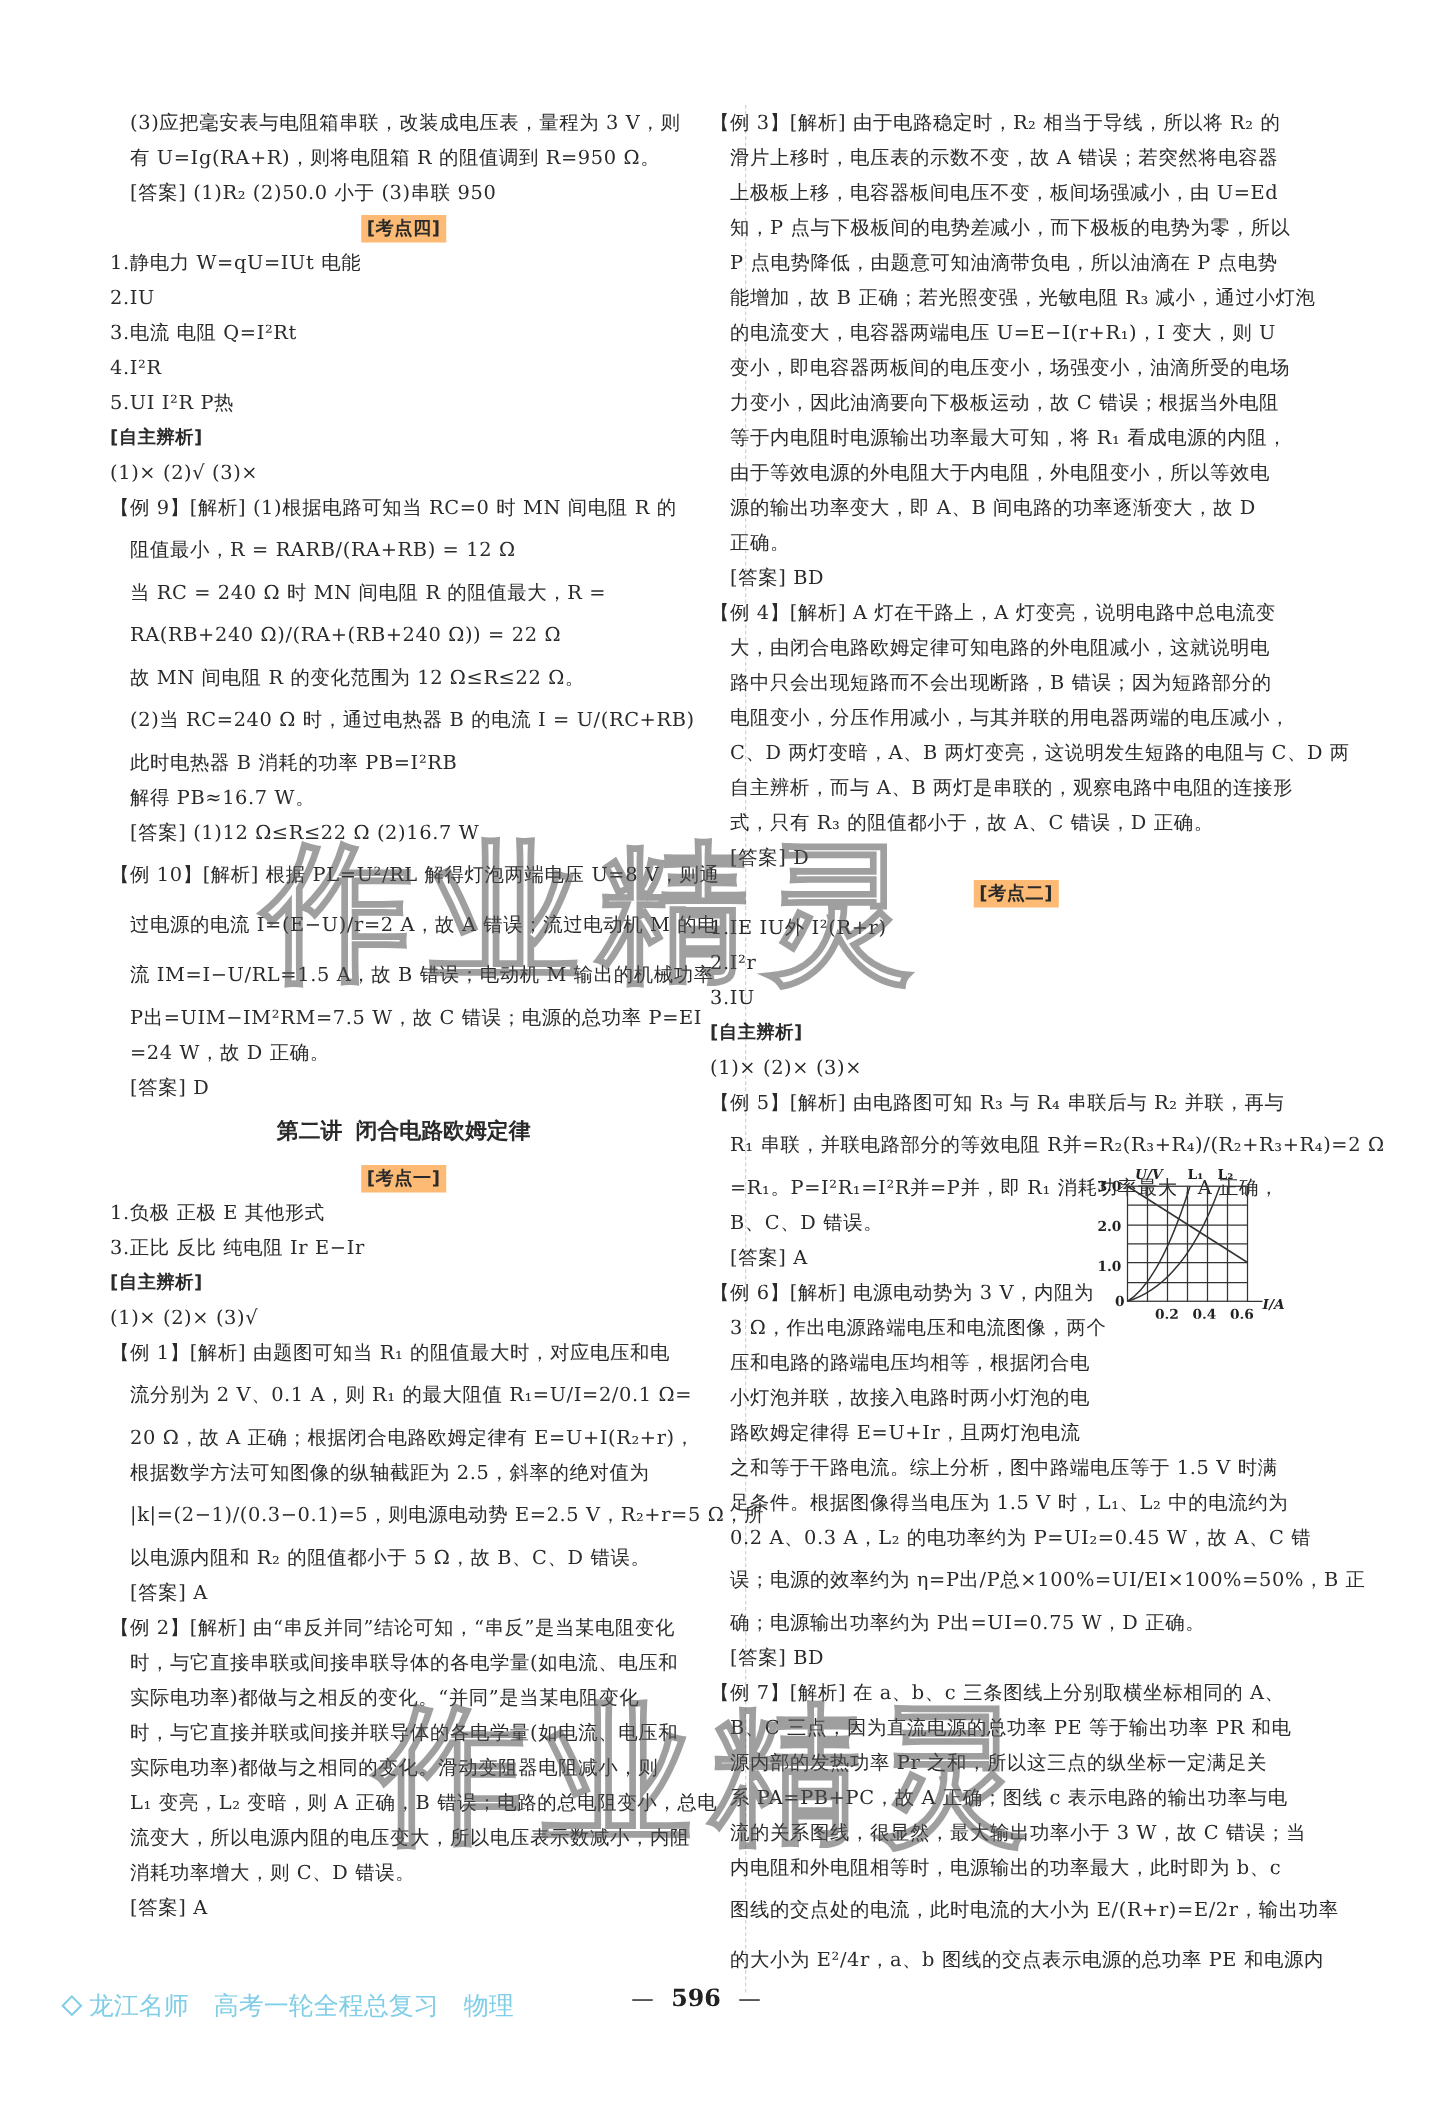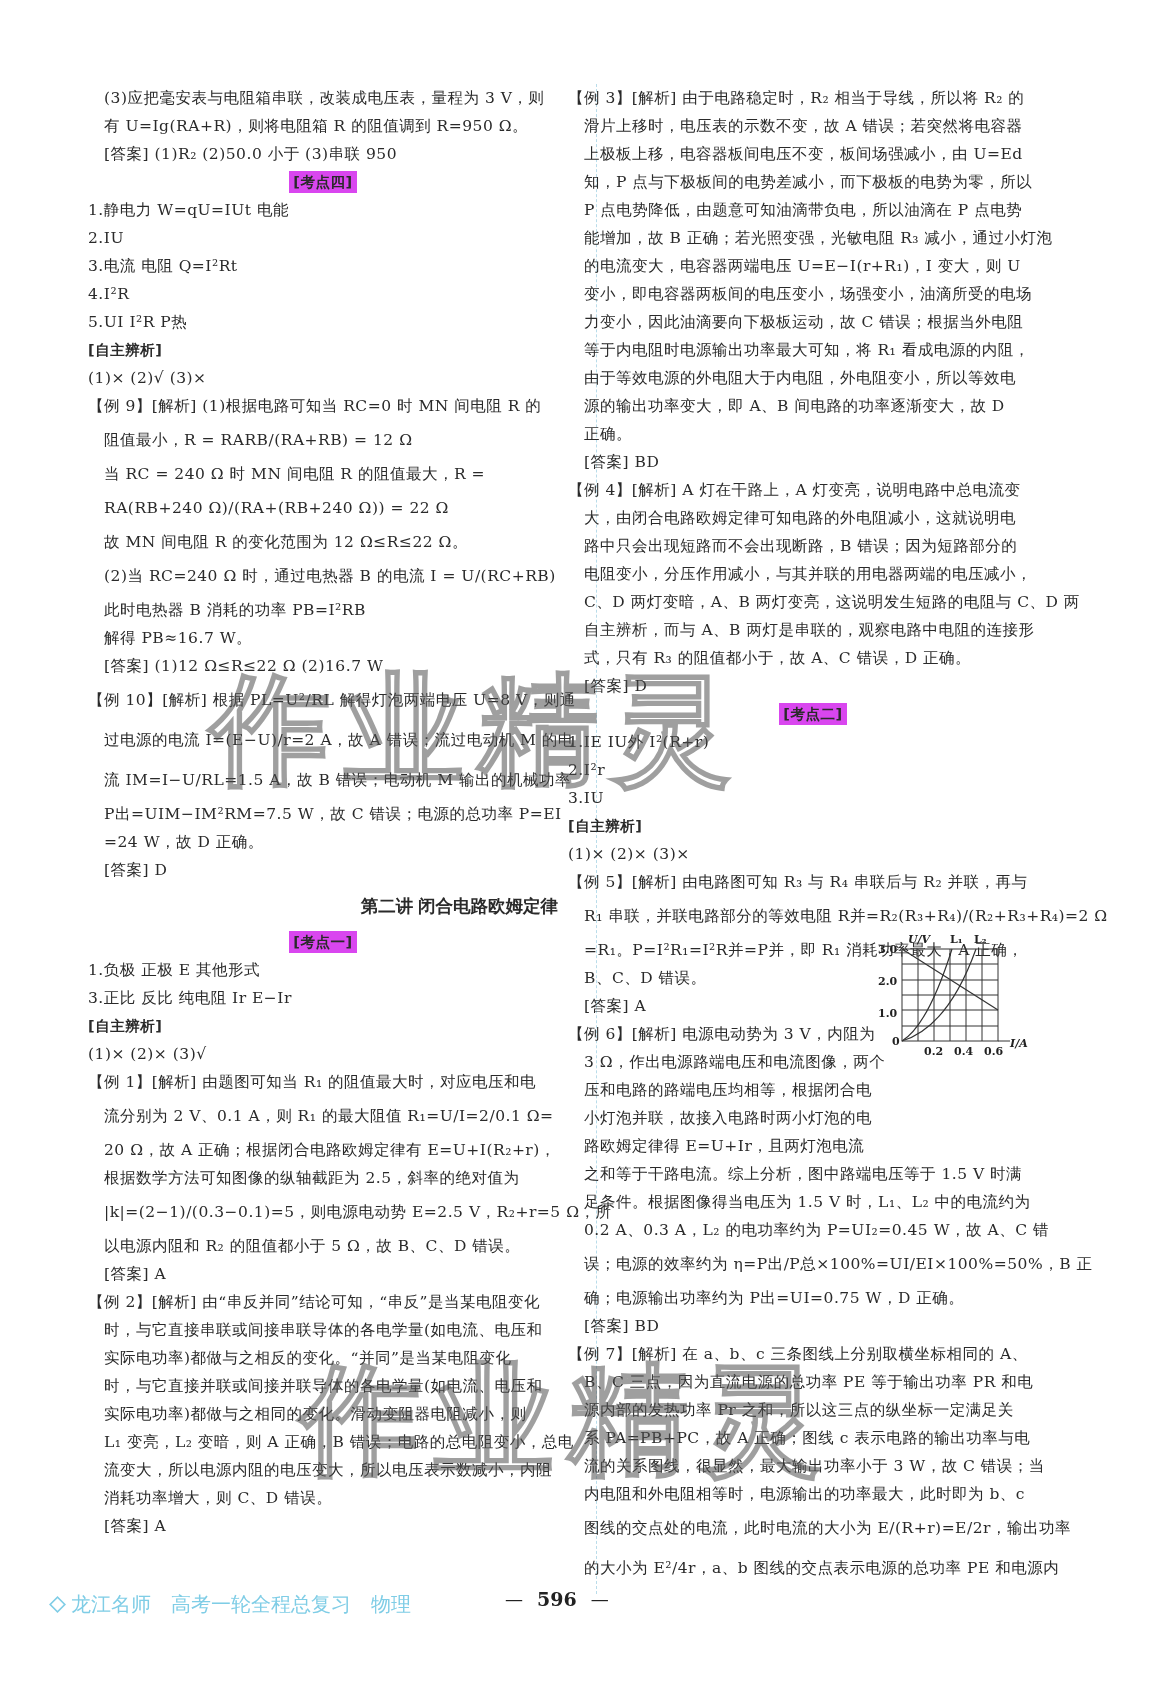--- a/index.html
+++ b/index.html
@@ -7,24 +7,24 @@
        font-family:"DejaVu Serif","Liberation Serif",serif;color:#2a2a2a;}
   .col{position:absolute;top:84px;}
   .col.left{left:88px;width:470px;}
   .col.right{left:568px;width:490px;}
   .divider{position:absolute;left:596px;top:84px;width:0;height:1510px;border-left:1px dashed #b9dcea;}
   .line{font-size:15.5px;line-height:28px;height:28px;white-space:nowrap;letter-spacing:0.5px;}
   .indent{padding-left:16px;}
   .tall{height:40px;line-height:40px;}
   .tag{font-family:"DejaVu Sans","Liberation Sans",sans-serif;font-weight:bold;font-size:14.5px;}
   .center{text-align:center;}
-  .kaodian{display:inline-block;background:#d946ef;font-family:"DejaVu Sans","Liberation Sans",sans-serif;
+  .kaodian{display:inline-block;background:#fdba74;font-family:"DejaVu Sans","Liberation Sans",sans-serif;
            font-weight:bold;font-size:14.5px;padding:0 4px;line-height:22px;}
-  .lecture{font-family:Liberation Sans, sans-serif;font-weight:bold;font-size:17.5px;
-           text-align:right;height:44px;line-height:44px;}
+  .lecture{font-family:Liberation Mono, monospace;font-weight:bold;font-size:17.5px;
+           text-align:center;height:44px;line-height:44px;}
   .chart{position:absolute;left:878px;top:935px;width:190px;height:120px;}
   .footer{position:absolute;left:50px;top:1591px;font-size:20px;color:#7fcde6;white-space:nowrap;
           font-family:"DejaVu Serif","Liberation Serif",serif;}
   .footer .sep{display:inline-block;width:20px;}
   .pageno{position:absolute;left:505px;top:1588px;font-size:18px;color:#222;white-space:nowrap;}
   .pageno b{font-weight:bold;font-size:19px;margin:16px 14px;}
   .logo-icon{display:inline-block;width:11px;height:11px;border:2px solid #7fcde6;margin-right:6px;
              vertical-align:-1px;transform:rotate(45deg) scale(0.8);}
   .watermark{position:absolute;font-family:"DejaVu Sans","Liberation Sans",sans-serif;font-size:120px;
              color:transparent;-webkit-text-stroke:1.6px rgba(80,80,80,0.55);font-weight:bold;letter-spacing:14px;

